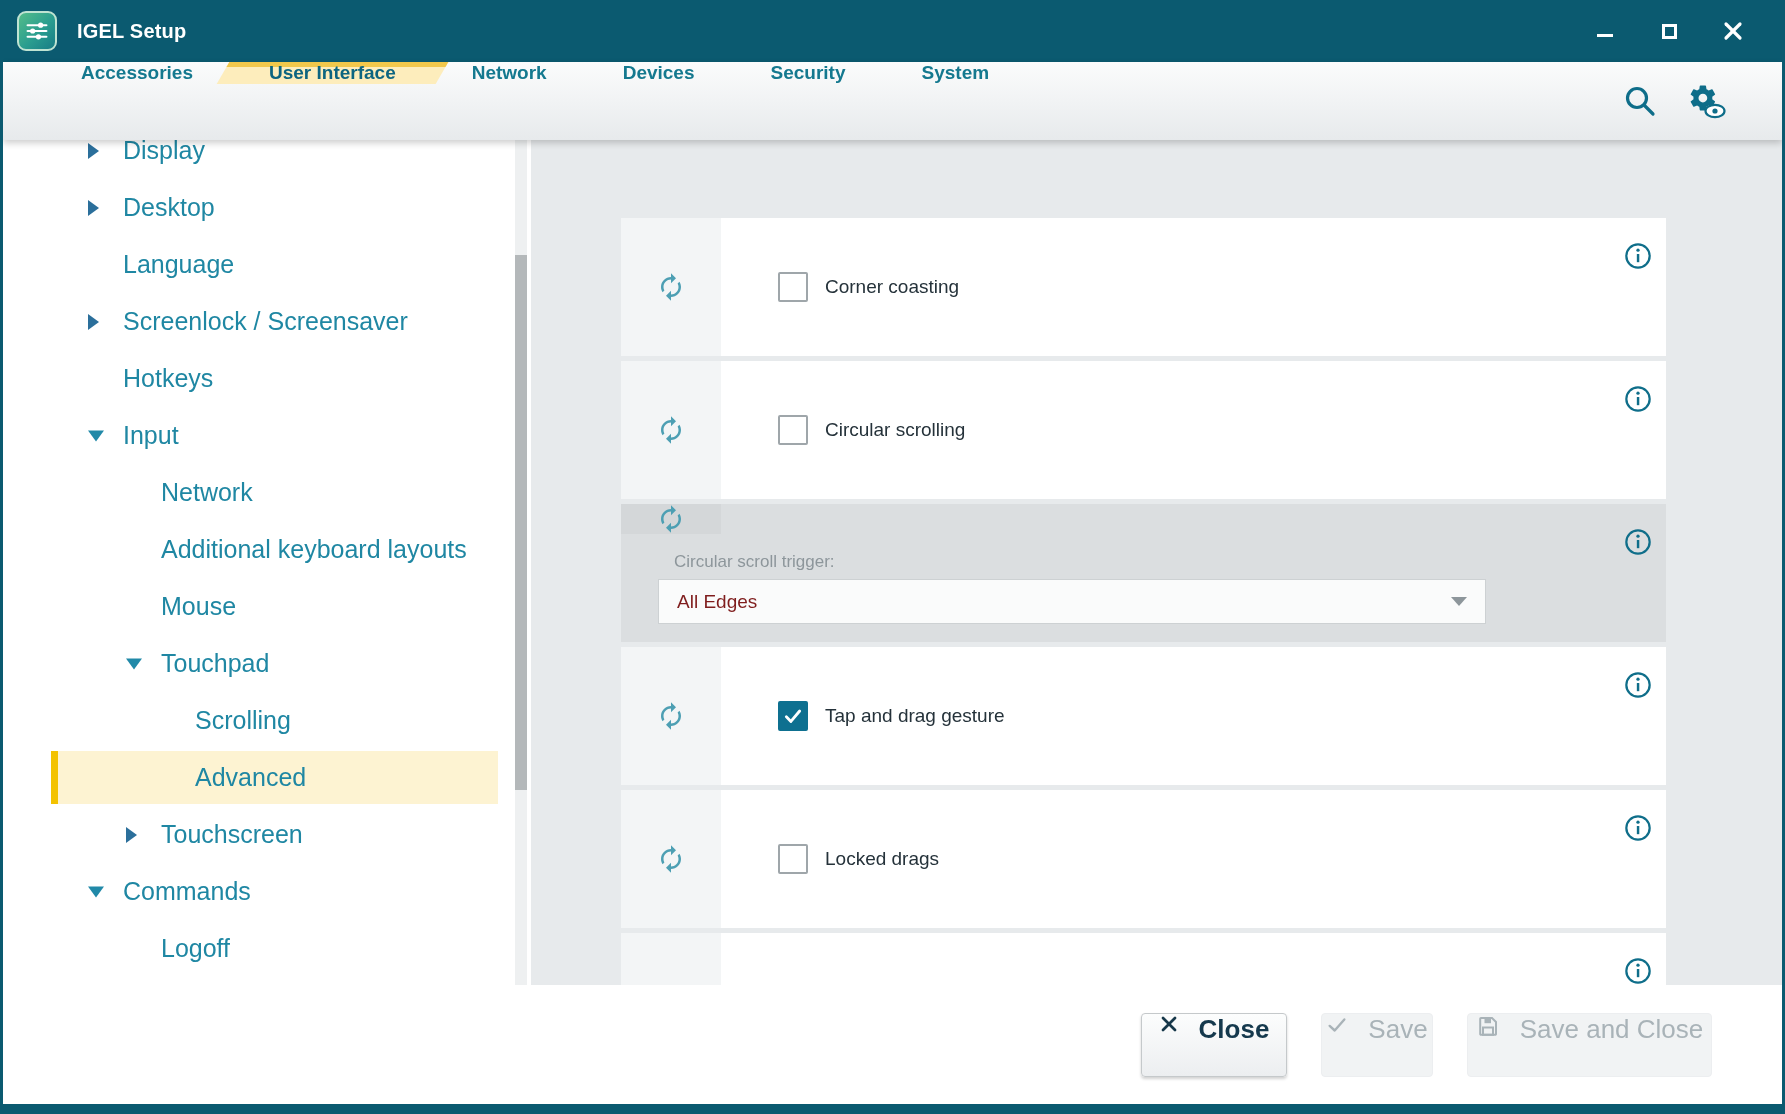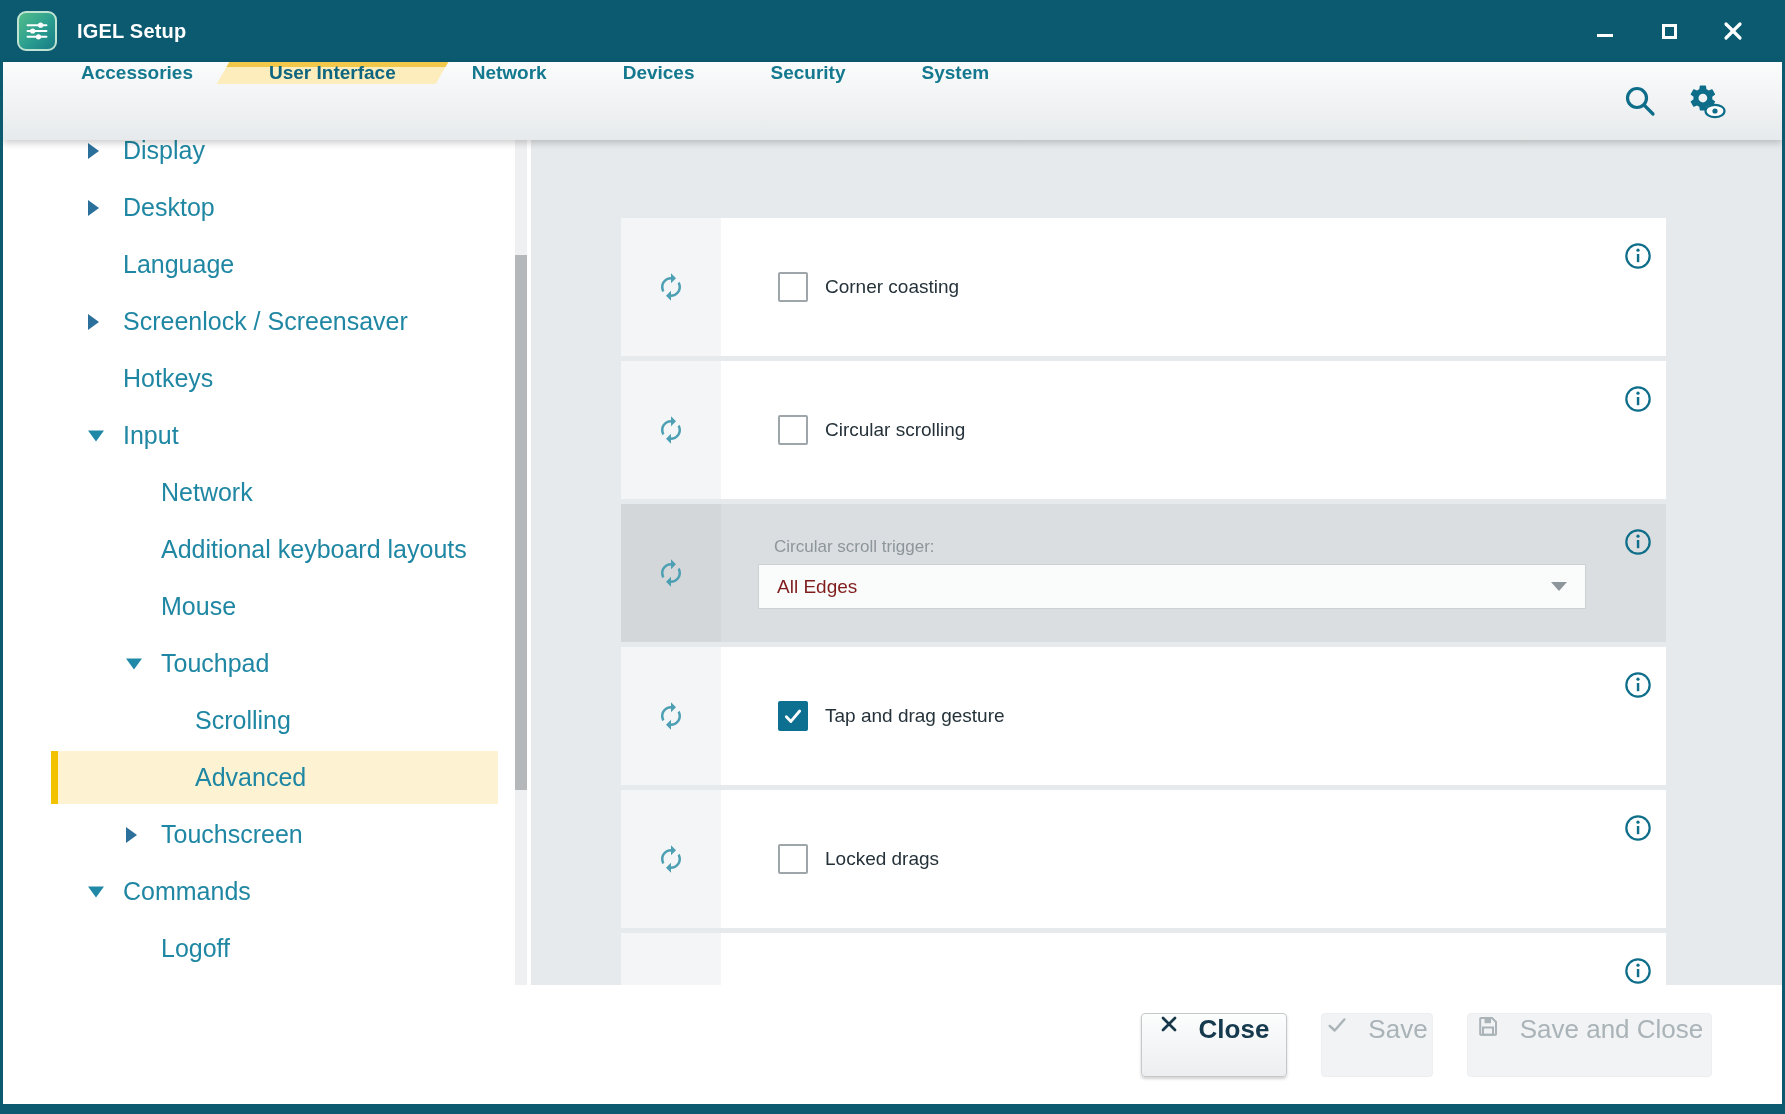--- a/index.html
+++ b/index.html
@@ -63,21 +63,21 @@
   }
   .sb-track{
     position:absolute; top:0; bottom:0; right:4px; width:12px; background:#eef0f1; cursor:pointer;
   }
   .sb-thumb{ position:absolute; top:115px; height:535px; left:0; right:0; background:#b4b8ba; cursor:grab; }
   
   .content{ flex:1; background:#e7eaec; overflow:hidden; padding:78px 116px 0 90px; }
   .row{
     position:relative; height:138px; margin-bottom:5px; background:#ffffff; display:flex;
   }
-  .row.disabled{ background:#dbdee0; }
+  .row.disabled{ background:#dbdee0;flex-direction:column; }
   .icon-col{
     width:100px; flex:0 0 auto; background:#f3f5f6; display:flex; align-items:center; justify-content:center;
   }
   .row.disabled .icon-col{ background:#d4d7d9; }
   .reset-icon{ color:#4d9fb3; cursor:pointer; display:flex; }
   .row-body{ flex:1; display:flex; align-items:center; padding-left:57px; }
   .checkbox{
     width:30px; height:30px; border:2px solid #9fa6aa; border-radius:2px; background:#ffffff;
     margin-right:17px; display:flex; align-items:center; justify-content:center; cursor:pointer; flex:0 0 auto;
   }

